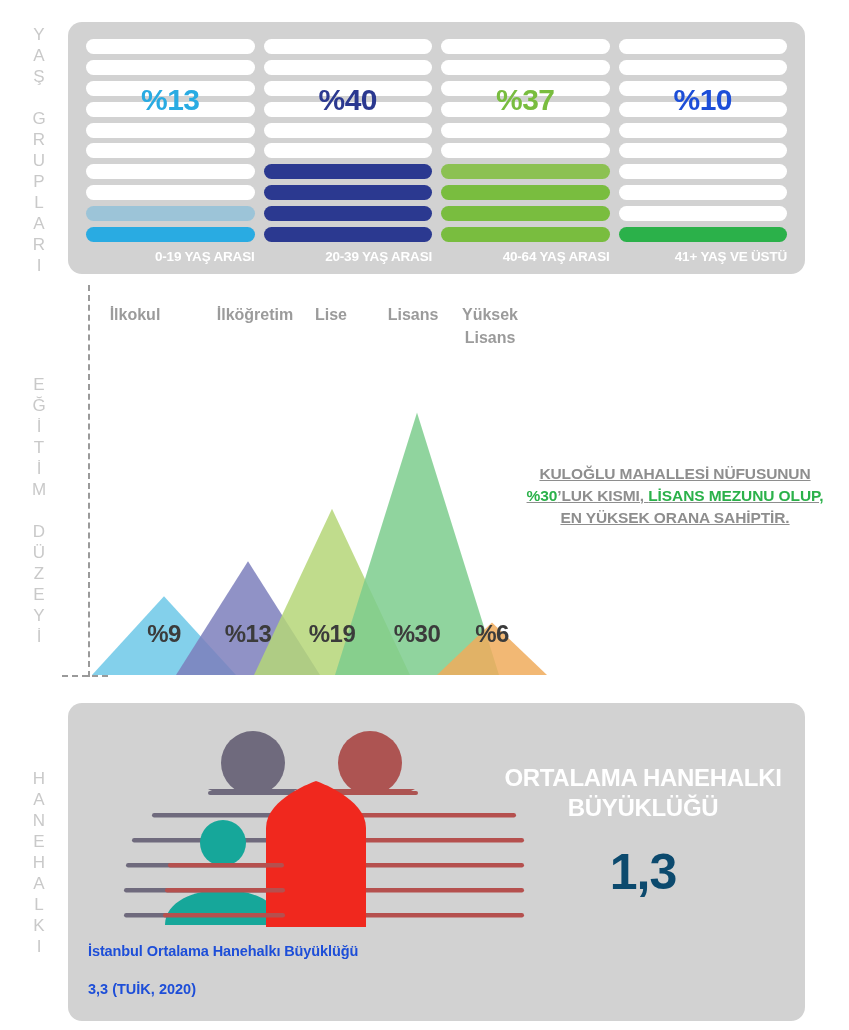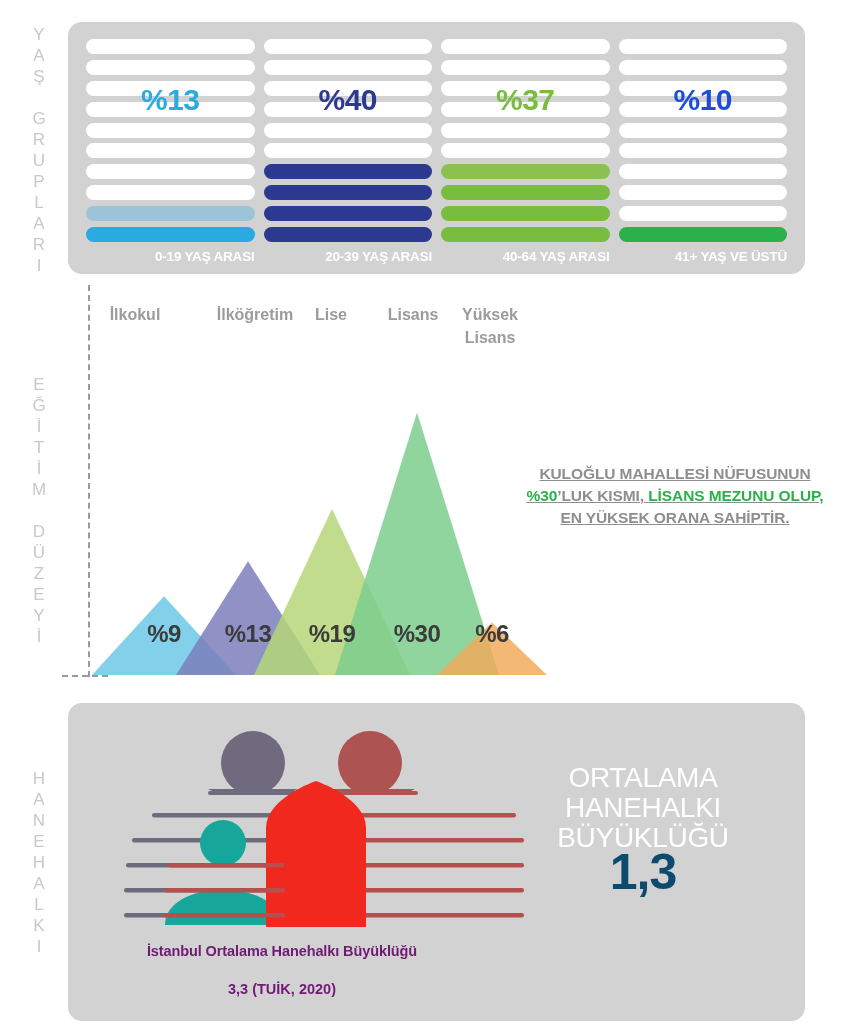--- a/index.html
+++ b/index.html
@@ -134,34 +134,33 @@
   #hh-panel {
     position: absolute;
     left: 68px; top: 703px;
     width: 737px; height: 318px;
     background: #d2d2d2;
     border-radius: 14px;
   }
   #hh-illus { position: absolute; left: 0; top: 0; }
   .hh-cap {
     position: absolute;
-    left: 14px; width: 400px;
-    text-align: center;
-    color: #701a75;
+    left: 20px; width: 400px;
+    color: #1d4ed8;
     font-weight: bold;
   }
   #hh-cap1 { top: 240px; font-size: 14.5px; letter-spacing: -0.1px; }
   #hh-cap2 { top: 278px; font-size: 14.5px; }
   #hh-title {
     position: absolute;
     left: 420px; width: 310px; top: 60px;
     text-align: center;
     color: #ffffff;
-    font-size: 28px;
-    font-weight: normal;
+    font-size: 24px;
+    font-weight: bold;
     line-height: 30px;
     letter-spacing: -0.3px;
   }
   #hh-value {
     position: absolute;
     left: 420px; width: 310px; top: 140px;
     text-align: center;
     color: #0c4a6e;
     font-size: 50px;
     font-weight: bold;

